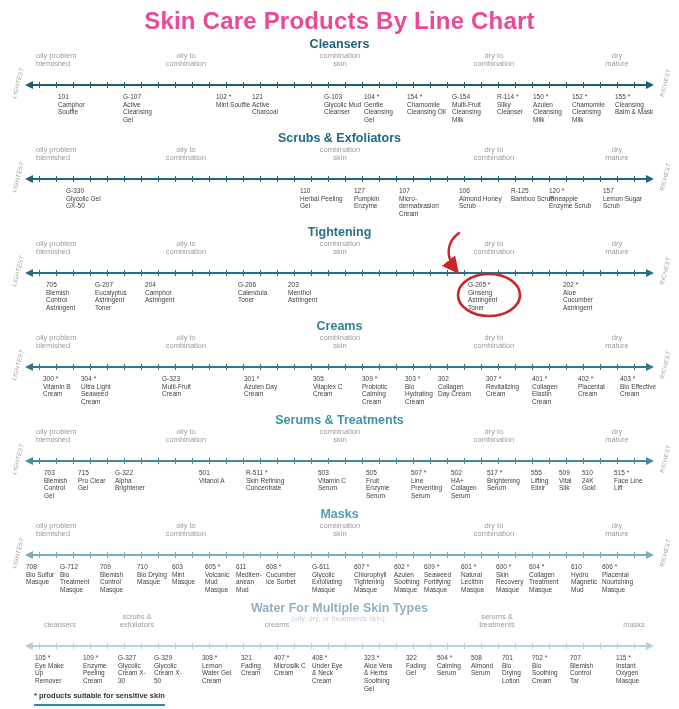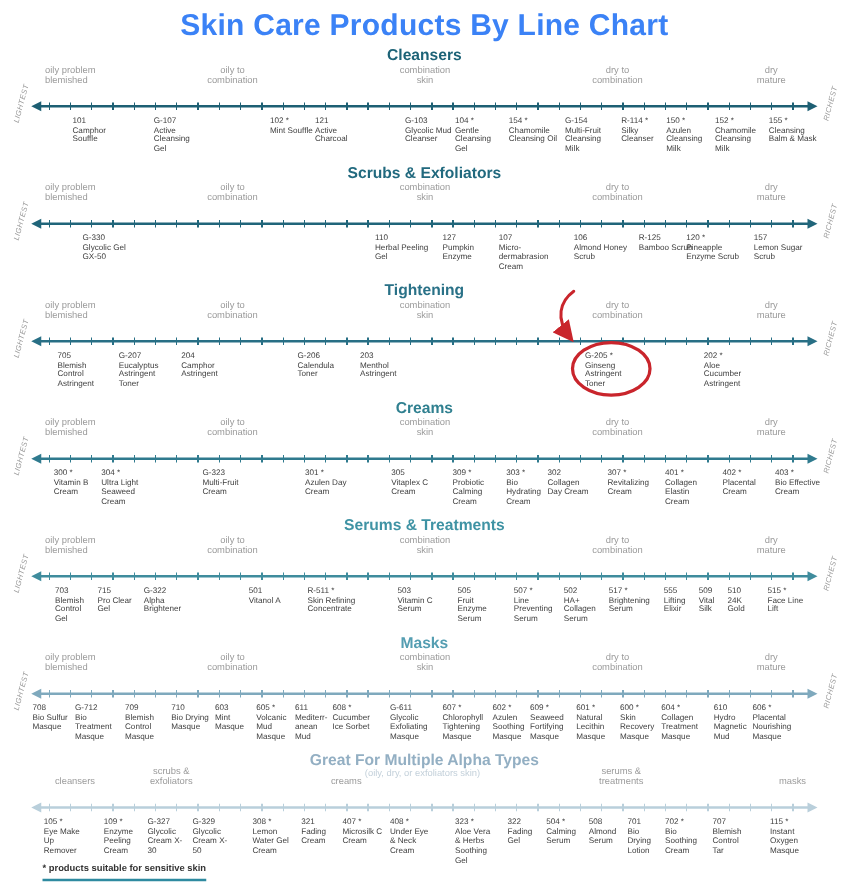--- a/index.html
+++ b/index.html
@@ -1,17 +1,17 @@
 <!DOCTYPE html>
 <html><head>
 <meta charset="utf-8">
 <style>
   html,body{margin:0;padding:0;background:#fff}
   body{width:679px;height:709px;overflow:hidden;font-family:"Liberation Sans",sans-serif;position:relative}
-  h1{margin:7px 0 2px;text-align:center;font-size:24px;letter-spacing:.2px;color:#3b82f6;font-weight:bold}
+  h1{margin:7px 0 2px;text-align:center;font-size:24px;letter-spacing:.2px;color:#ec4899;font-weight:bold}
   .line-section{position:relative;height:94px}
   .line-section.multi{height:80px}
   .sec-title{height:15px;line-height:15px;text-align:center;font-weight:bold;font-size:12.5px;color:var(--hc)}
   .labels{position:relative;height:29px}
   .multi .labels{height:26px}
   .slabel{position:absolute;bottom:12px;font-size:7.5px;line-height:1.15;color:#9b9b9b}
   .slabel.center{transform:translateX(-50%);text-align:center}
   .subtitle{position:absolute;top:-2px;left:338px;transform:translateX(-50%);font-size:7.5px;color:#c3d0da;white-space:nowrap}
   .axisrow{position:relative;height:10px}
   .axis{position:relative;height:8px;margin:0 27px}
@@ -452,23 +452,23 @@
           <div class="code">610</div>
           <div class="pname">Hydro Magnetic Mud</div>
         </div>
         <div class="prod" style="left: 602px; width: 36px;">
           <div class="code">606 *</div>
           <div class="pname">Placental Nourishing Masque</div>
         </div>
       </div>
     </section>
     <section class="line-section multi" style="--c: #b9cfdb; --hc: #93afc3;">
-      <div class="sec-title">Great For Multiple Alpha Types</div>
-      <div class="labels">
-        <div class="subtitle">(oily, dry, or exfoliators skin)</div>
+      <div class="sec-title">Water For Multiple Skin Types</div>
+      <div class="labels">
+        <div class="subtitle">(oily, dry, or treatments skin)</div>
         <div class="slabel center" style="left: 60px; width: 50px;">cleansers</div>
         <div class="slabel center" style="left: 137px; width: 48px;">scrubs &amp; exfoliators</div>
         <div class="slabel center" style="left: 277px; width: 50px;">creams</div>
         <div class="slabel center" style="left: 497px; width: 50px;">serums &amp; treatments</div>
         <div class="slabel center" style="left: 634px; width: 40px;">masks</div>
       </div>
       <div class="axisrow">
         <div class="axis">
           <i class="ah l"></i>
           <div class="line"></div>

